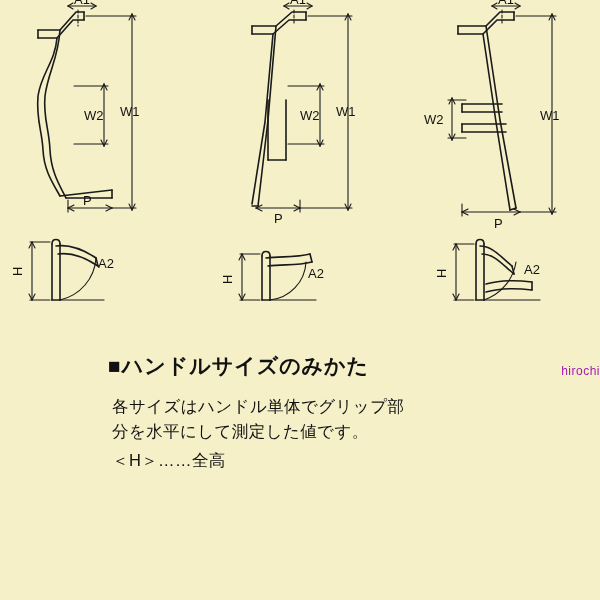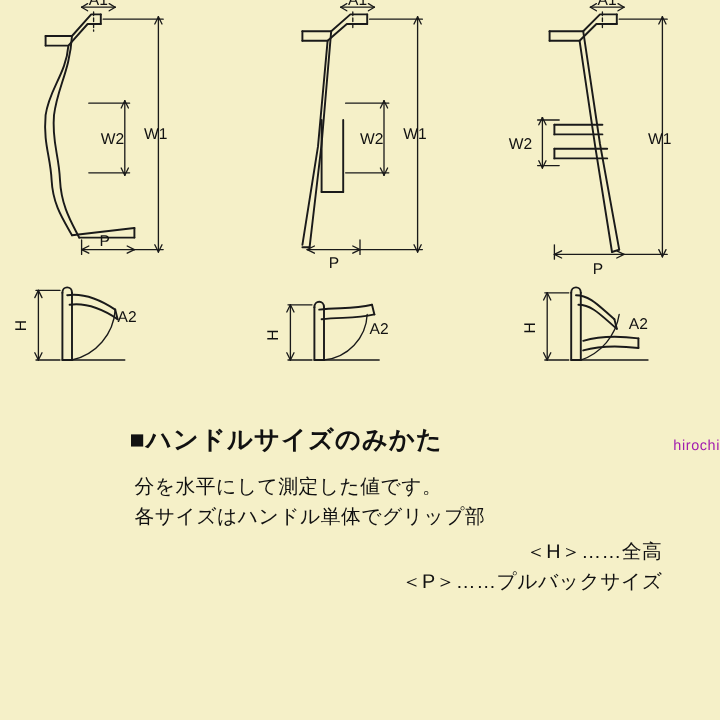--- a/index.html
+++ b/index.html
@@ -67,21 +67,20 @@
     color: #111;
     line-height: 25px;
     white-space: pre;
     letter-spacing: 0.4px;
   }
   .legend {
     position: absolute;
     left: 112px;
     top: 108px;
     width: 440px;
-    text-align: right;
   }
   .legend-line {
     font-size: 16.5px;
     color: #111;
     line-height: 25px;
     white-space: pre;
     letter-spacing: 0.4px;
   }
 </style>
 </head>
@@ -362,23 +361,22 @@
       </g>
     </svg>
   </div>
 
   <div class="watermark">hirochi</div>
 
   <div id="text-area">
     <div class="section-heading">■ハンドルサイズのみかた</div>
 
     <div class="body-lines">
+      <div class="body-line">各サイズはハンドル単体でグリップ部</div>
       <div class="body-line">分を水平にして測定した値です。</div>
-      <div class="body-line">各サイズはハンドル単体でグリップ部</div>
     </div>
 
     <div class="legend">
       <div class="legend-line">＜H＞……全高</div>
-      <div class="legend-line">＜P＞……プルバックサイズ</div>
     </div>
   </div>
 
 </div>
 
 </body></html>

